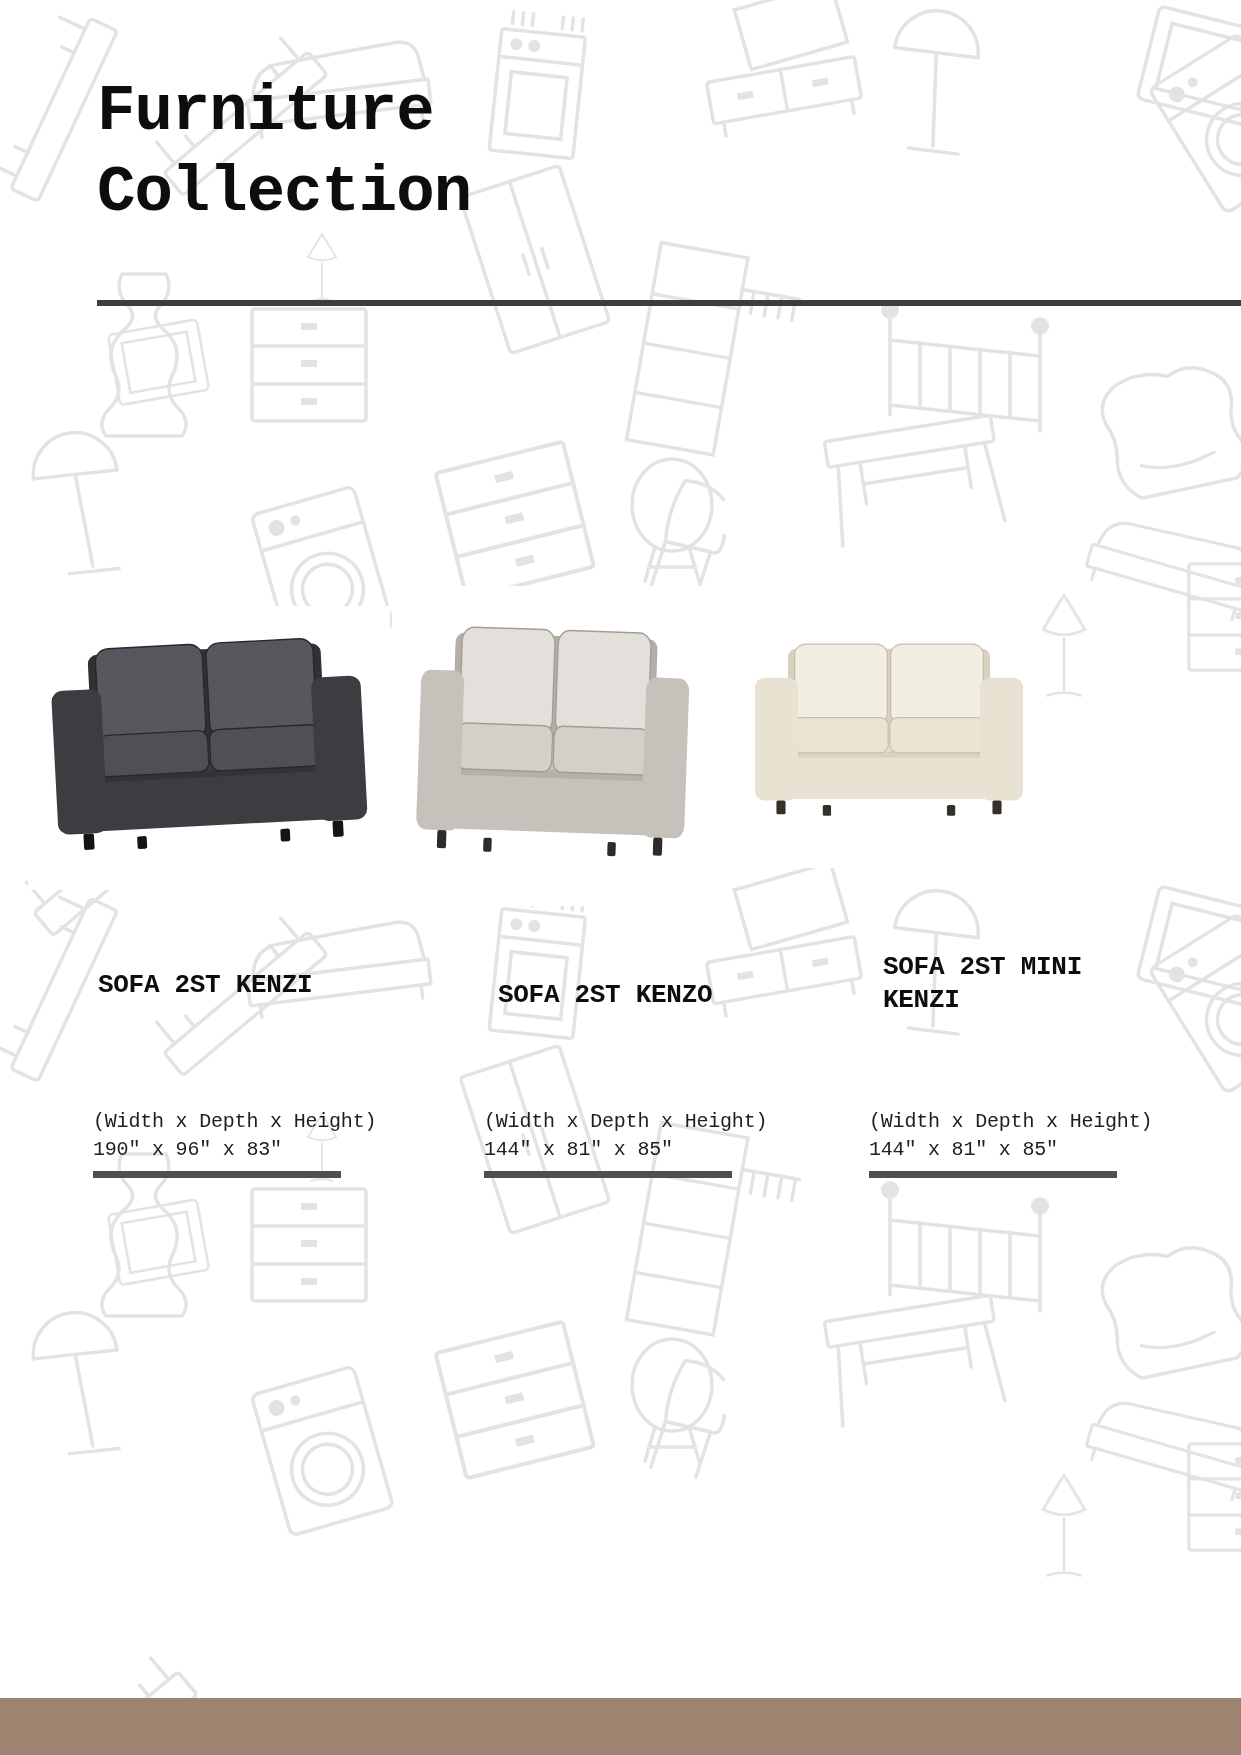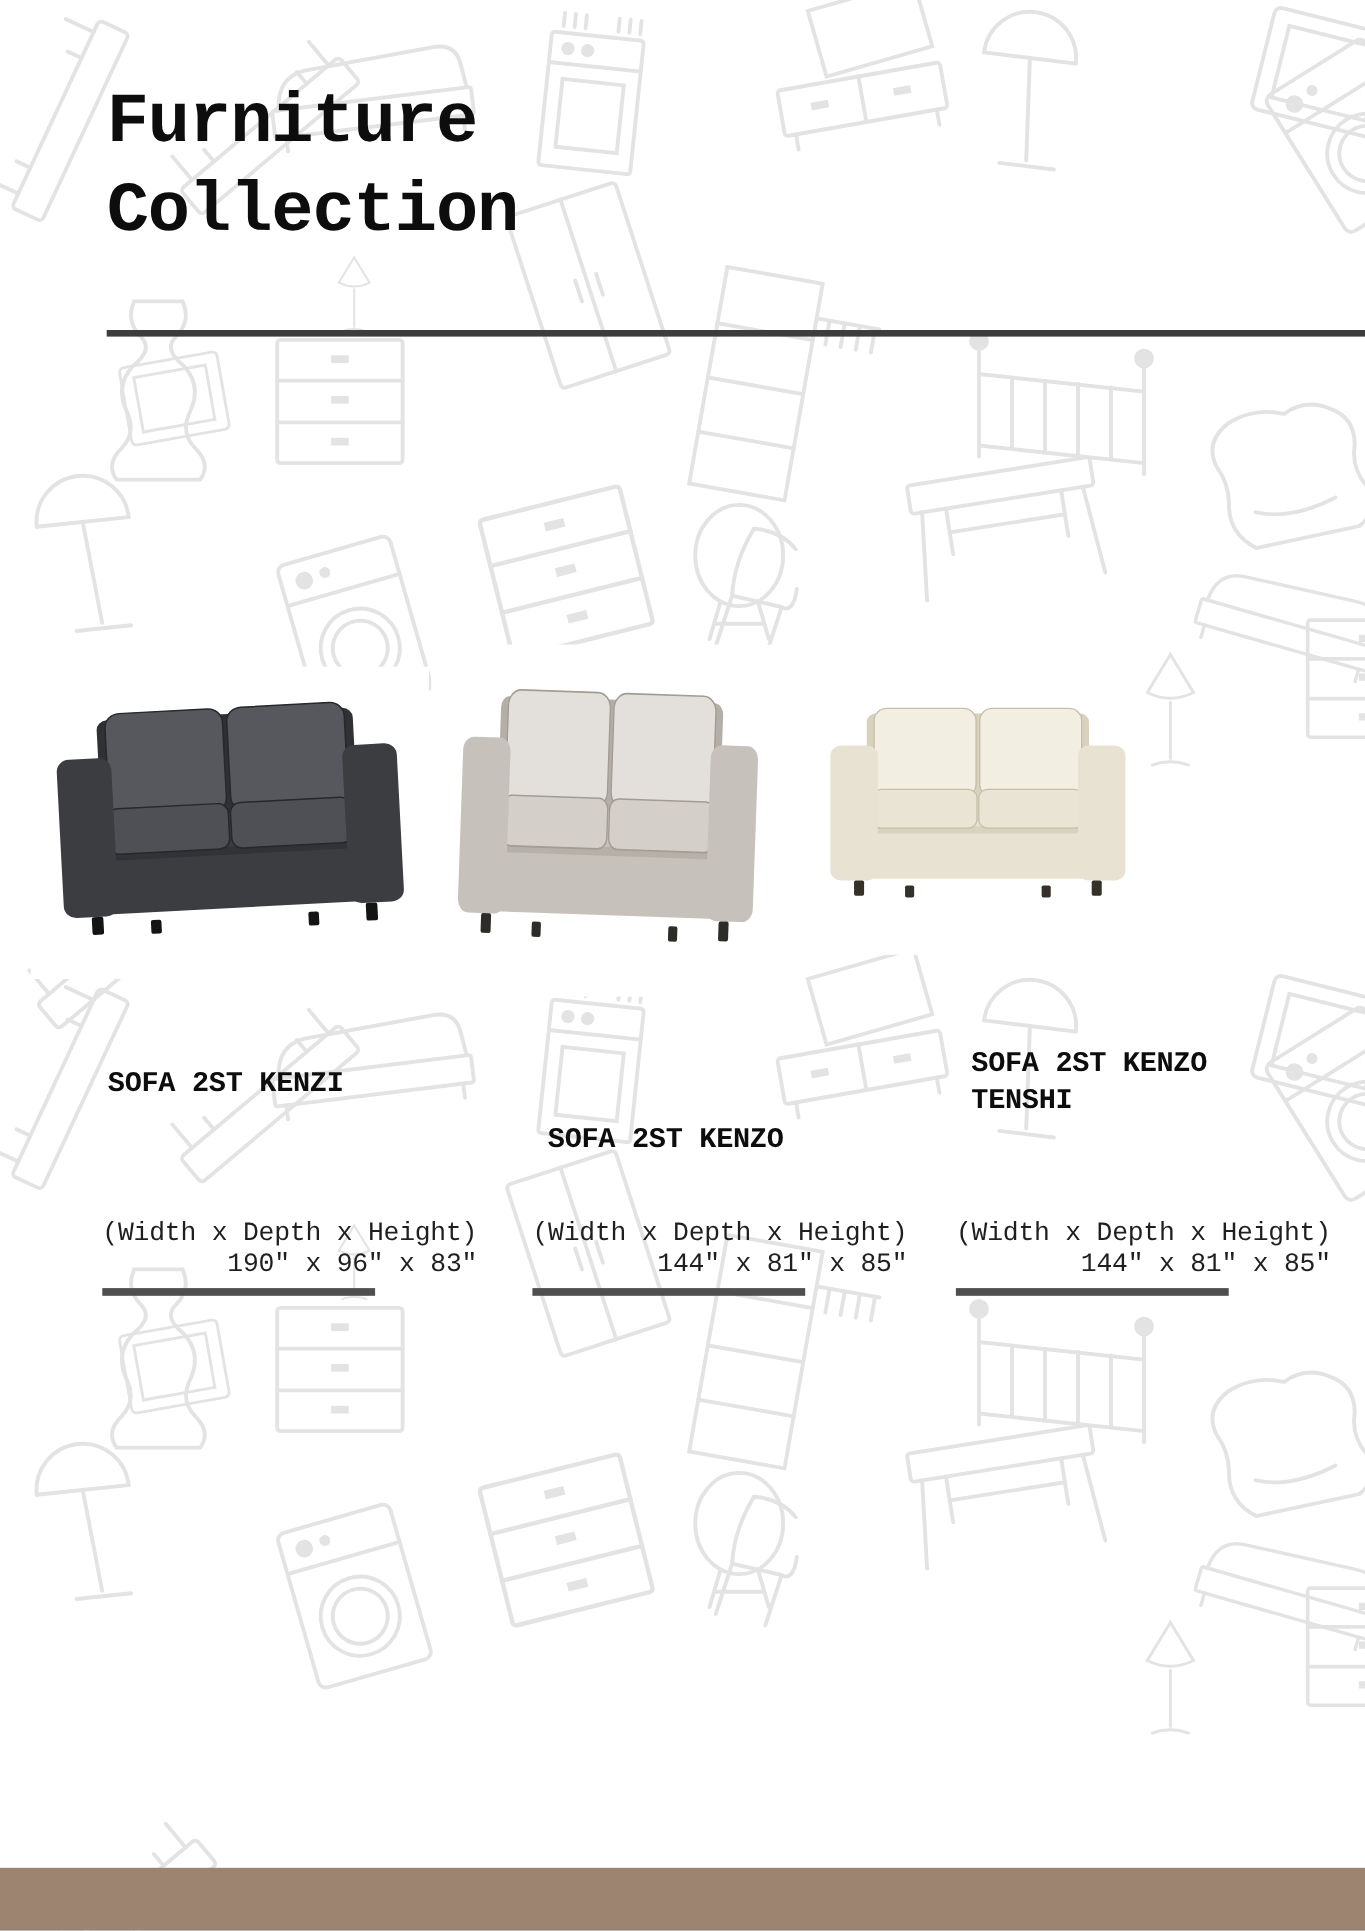--- a/index.html
+++ b/index.html
@@ -30,26 +30,26 @@
   .photo.p1 svg { width:344px; height:270px; transform:rotate(-3deg); }
   .photo.p2 svg { width:298px; height:300px; transform:rotate(2deg); }
   .photo.p3 svg { width:298px; height:230px; }
 
   .product-name {
     position:absolute; margin:0;
     font-size:26px; font-weight:bold; letter-spacing:-0.3px;
     color:var(--title-color,#0d0d0d); line-height:33px;
   }
   .product-name.n1 { left:98px; top:969px; }
-  .product-name.n2 { left:498px; top:1020px; }
+  .product-name.n2 { left:498px; top:979px; }
   .product-name.n3 { left:883px; top:951px; width:215px; }
 
   .dims {
-    position:absolute; font-size:24px; line-height:28px;
-    color:var(--text-color,#1f1f1f); letter-spacing:-0.2px;text-align:right;
+    position:absolute; font-size:20px; line-height:28px;
+    color:var(--text-color,#1f1f1f); letter-spacing:-0.2px;
   }
   .dims.d1 { left:93px;  top:1108px; }
   .dims.d2 { left:484px; top:1108px; }
   .dims.d3 { left:869px; top:1108px; }
   .dim-rule { margin-top:7px; width:248px; height:7px; background:var(--dim-rule-color,#4f4f4f); }
 
   .footer-bar {
     position:absolute; left:0; bottom:0; width:100%; height:57px; z-index:3;
     background:var(--footer-color,#9c8471);
   }
@@ -228,21 +228,21 @@
       </svg>
     </div>
     <div class="photo p3" title="cream ivory wide low two-seater fabric sofa" style="--sofa-body: #e7e2d2; --sofa-cushion: #f2eee1; --sofa-seat: #e9e4d4; --sofa-back: #d7d1be; --sofa-line: #c6bfa9; --sofa-leg: #35302a;">
       <svg viewBox="0 0 360 300" preserveAspectRatio="none">
         <use href="#sofa-shape"></use>
       </svg>
     </div>
 
     <h2 class="product-name n1">SOFA 2ST KENZI</h2>
     <h2 class="product-name n2">SOFA 2ST KENZO</h2>
-    <h2 class="product-name n3">SOFA 2ST KENZO TENSHI</h2>
+    <h2 class="product-name n3">SOFA 2ST MINI KENZI</h2>
 
     <div class="dims d1">
       <div>(Width x Depth x Height)</div>
       <div>190" x 96" x 83"</div>
       <div class="dim-rule"></div>
     </div>
     <div class="dims d2">
       <div>(Width x Depth x Height)</div>
       <div>144" x 81" x 85"</div>
       <div class="dim-rule"></div>

